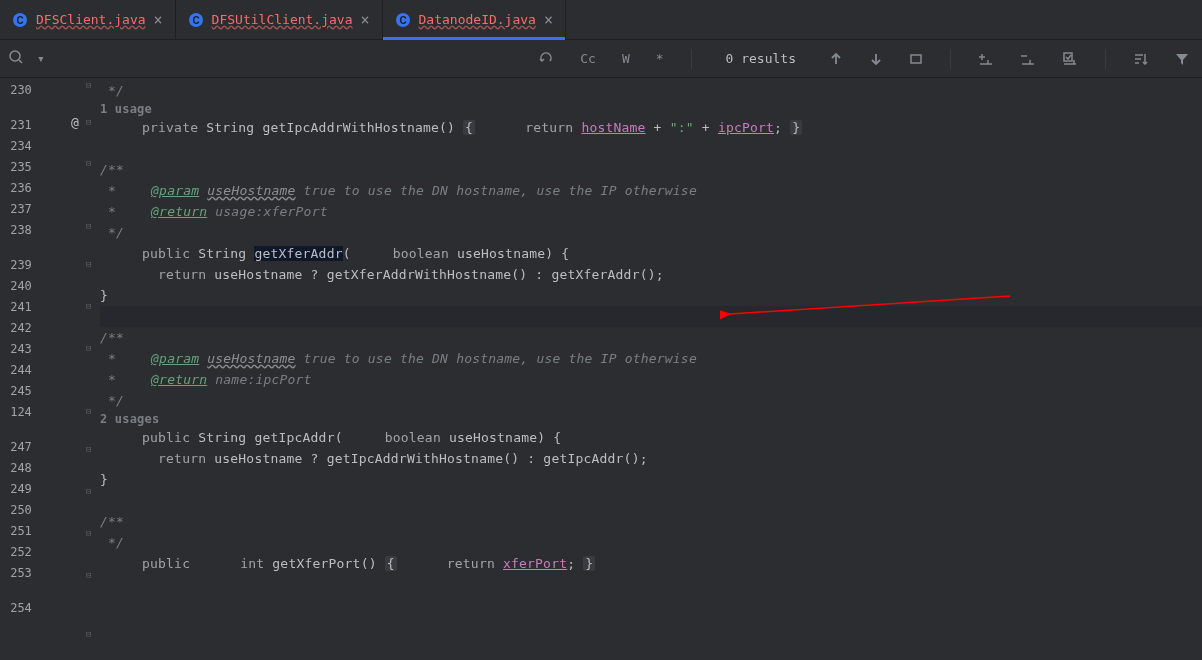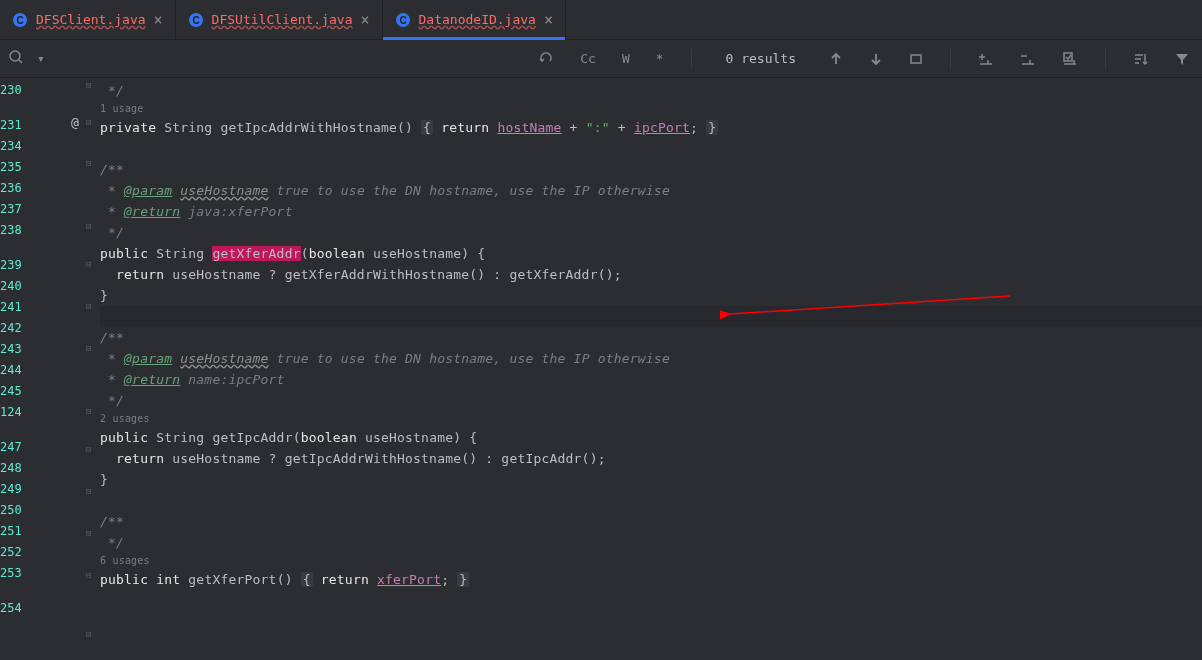--- a/index.html
+++ b/index.html
@@ -105,22 +105,22 @@
 }
 .editor {
   display: flex;
   height: calc(100% - 78px);
   overflow: hidden;
   position: relative;
 }
 .gutter {
   flex: 0 0 50px;
   background: #2b2d30;
-  color: #5eead4;
-  text-align: left;
+  color: #a3a3a3;
+  text-align: center;
   padding-right: 8px;
   padding-top: 2px;
   font-size: 12px;
 }
 .gutter .ln {
   height: 21px;
   line-height: 21px;
 }
 .gutter-col2 {
   flex: 0 0 50px;
@@ -139,30 +139,31 @@
   font-size: 13px;
   letter-spacing: 0.2px;
   line-height: 21px;
 }
 .code .line {
   height: 21px;
   white-space: pre;
 }
 .code .usage {
   color: #7a7e85;
-  font-size: 10px;
+  font-size: 12px;
   height: 16px;
   line-height: 16px;
-}
-.kw { color: #e5e5e5; }
+  font-weight: bold;
+}
+.kw { color: #a3a3a3; margin-left: 42px; }
 .str { color: #6aab73; }
 .com { color: #7a7e85; font-style: italic; }
-.doc-tag { color: #67a37c; font-style: italic; text-decoration: underline; }
+.doc-tag { color: #67a37c; font-style: italic; text-decoration: underline; margin-left: 27px; }
 .param-name { color: #8f8f8f; font-style: italic; text-decoration: underline wavy #8f8f8f; }
-.hl-method { background: #be185d; color: #bcbec4; }
+.hl-method { background: #0f172a; color: #bcbec4; }
 .type { color: #bcbec4; }
 .field { color: #c77dbb; text-decoration: underline; }
 .current-line { background: #26282e; }
 .fold-bg {
   background: #393b40;
   padding: 0 2px;
   border-radius: 2px;
 }
 .arrow-annotation {
   position: absolute;
@@ -338,38 +339,37 @@
     <span class="fold-icon" style="top:551px">⊟</span>
   </div>
   <div class="code">
 
     <div class="line"> <span class="com">*/</span></div>
     <div class="usage">1 usage</div>
     <div class="line"><span class="kw">private</span> <span class="type">String</span> <span>getIpcAddrWithHostname</span>() <span class="fold-bg">{</span> <span class="kw">return</span> <span class="field">hostName</span><span> + </span><span class="str">":"</span><span> + </span><span class="field">ipcPort</span>; <span class="fold-bg">}</span></div>
     <div class="line"></div>
     <div class="line"><span class="com">/**</span></div>
     <div class="line"><span class="com"> * </span><span class="doc-tag">@param</span> <span class="param-name com">useHostname</span><span class="com"> true to use the DN hostname, use the IP otherwise</span></div>
-    <div class="line"><span class="com"> * </span><span class="doc-tag">@return</span><span class="com"> java:xferPort</span></div>
+    <div class="line"><span class="com"> * </span><span class="doc-tag">@return</span><span class="com"> usage:xferPort</span></div>
     <div class="line"><span class="com"> */</span></div>
     <div class="line"><span class="kw">public</span> <span class="type">String</span> <span class="hl-method">getXferAddr</span>(<span class="kw">boolean</span> <span>useHostname</span>) {</div>
     <div class="line">  <span class="kw">return</span><span> useHostname ? getXferAddrWithHostname() : getXferAddr();</span></div>
     <div class="line"><span>}</span></div>
     <div class="line current-line"></div>
     <div class="line"><span class="com">/**</span></div>
     <div class="line"><span class="com"> * </span><span class="doc-tag">@param</span> <span class="param-name com">useHostname</span><span class="com"> true to use the DN hostname, use the IP otherwise</span></div>
     <div class="line"><span class="com"> * </span><span class="doc-tag">@return</span><span class="com"> name:ipcPort</span></div>
     <div class="line"><span class="com"> */</span></div>
     <div class="usage">2 usages</div>
     <div class="line"><span class="kw">public</span> <span class="type">String</span> <span>getIpcAddr</span>(<span class="kw">boolean</span> <span>useHostname</span>) {</div>
     <div class="line">  <span class="kw">return</span><span> useHostname ? getIpcAddrWithHostname() : getIpcAddr();</span></div>
     <div class="line"><span>}</span></div>
     <div class="line"></div>
     <div class="line"><span class="com">/**</span></div>
     <div class="line"><span class="com"> */</span></div>
-    <div class="usage">6 usages</div>
     <div class="line"><span class="kw">public</span> <span class="kw">int</span> <span>getXferPort</span>() <span class="fold-bg">{</span> <span class="kw">return</span> <span class="field">xferPort</span>; <span class="fold-bg">}</span></div>
   </div>
 
   <svg class="arrow-annotation" width="300" height="30">
     <defs>
       <marker id="arrowhead" markerWidth="10" markerHeight="8" refX="1" refY="4" orient="auto">
         <polygon points="10 0, 0 4, 10 8" fill="#ff0000"></polygon>
       </marker>
     </defs>
     <line x1="290" y1="2" x2="10" y2="20" stroke="#ff0000" stroke-width="1.5" marker-end="url(#arrowhead)"></line>

